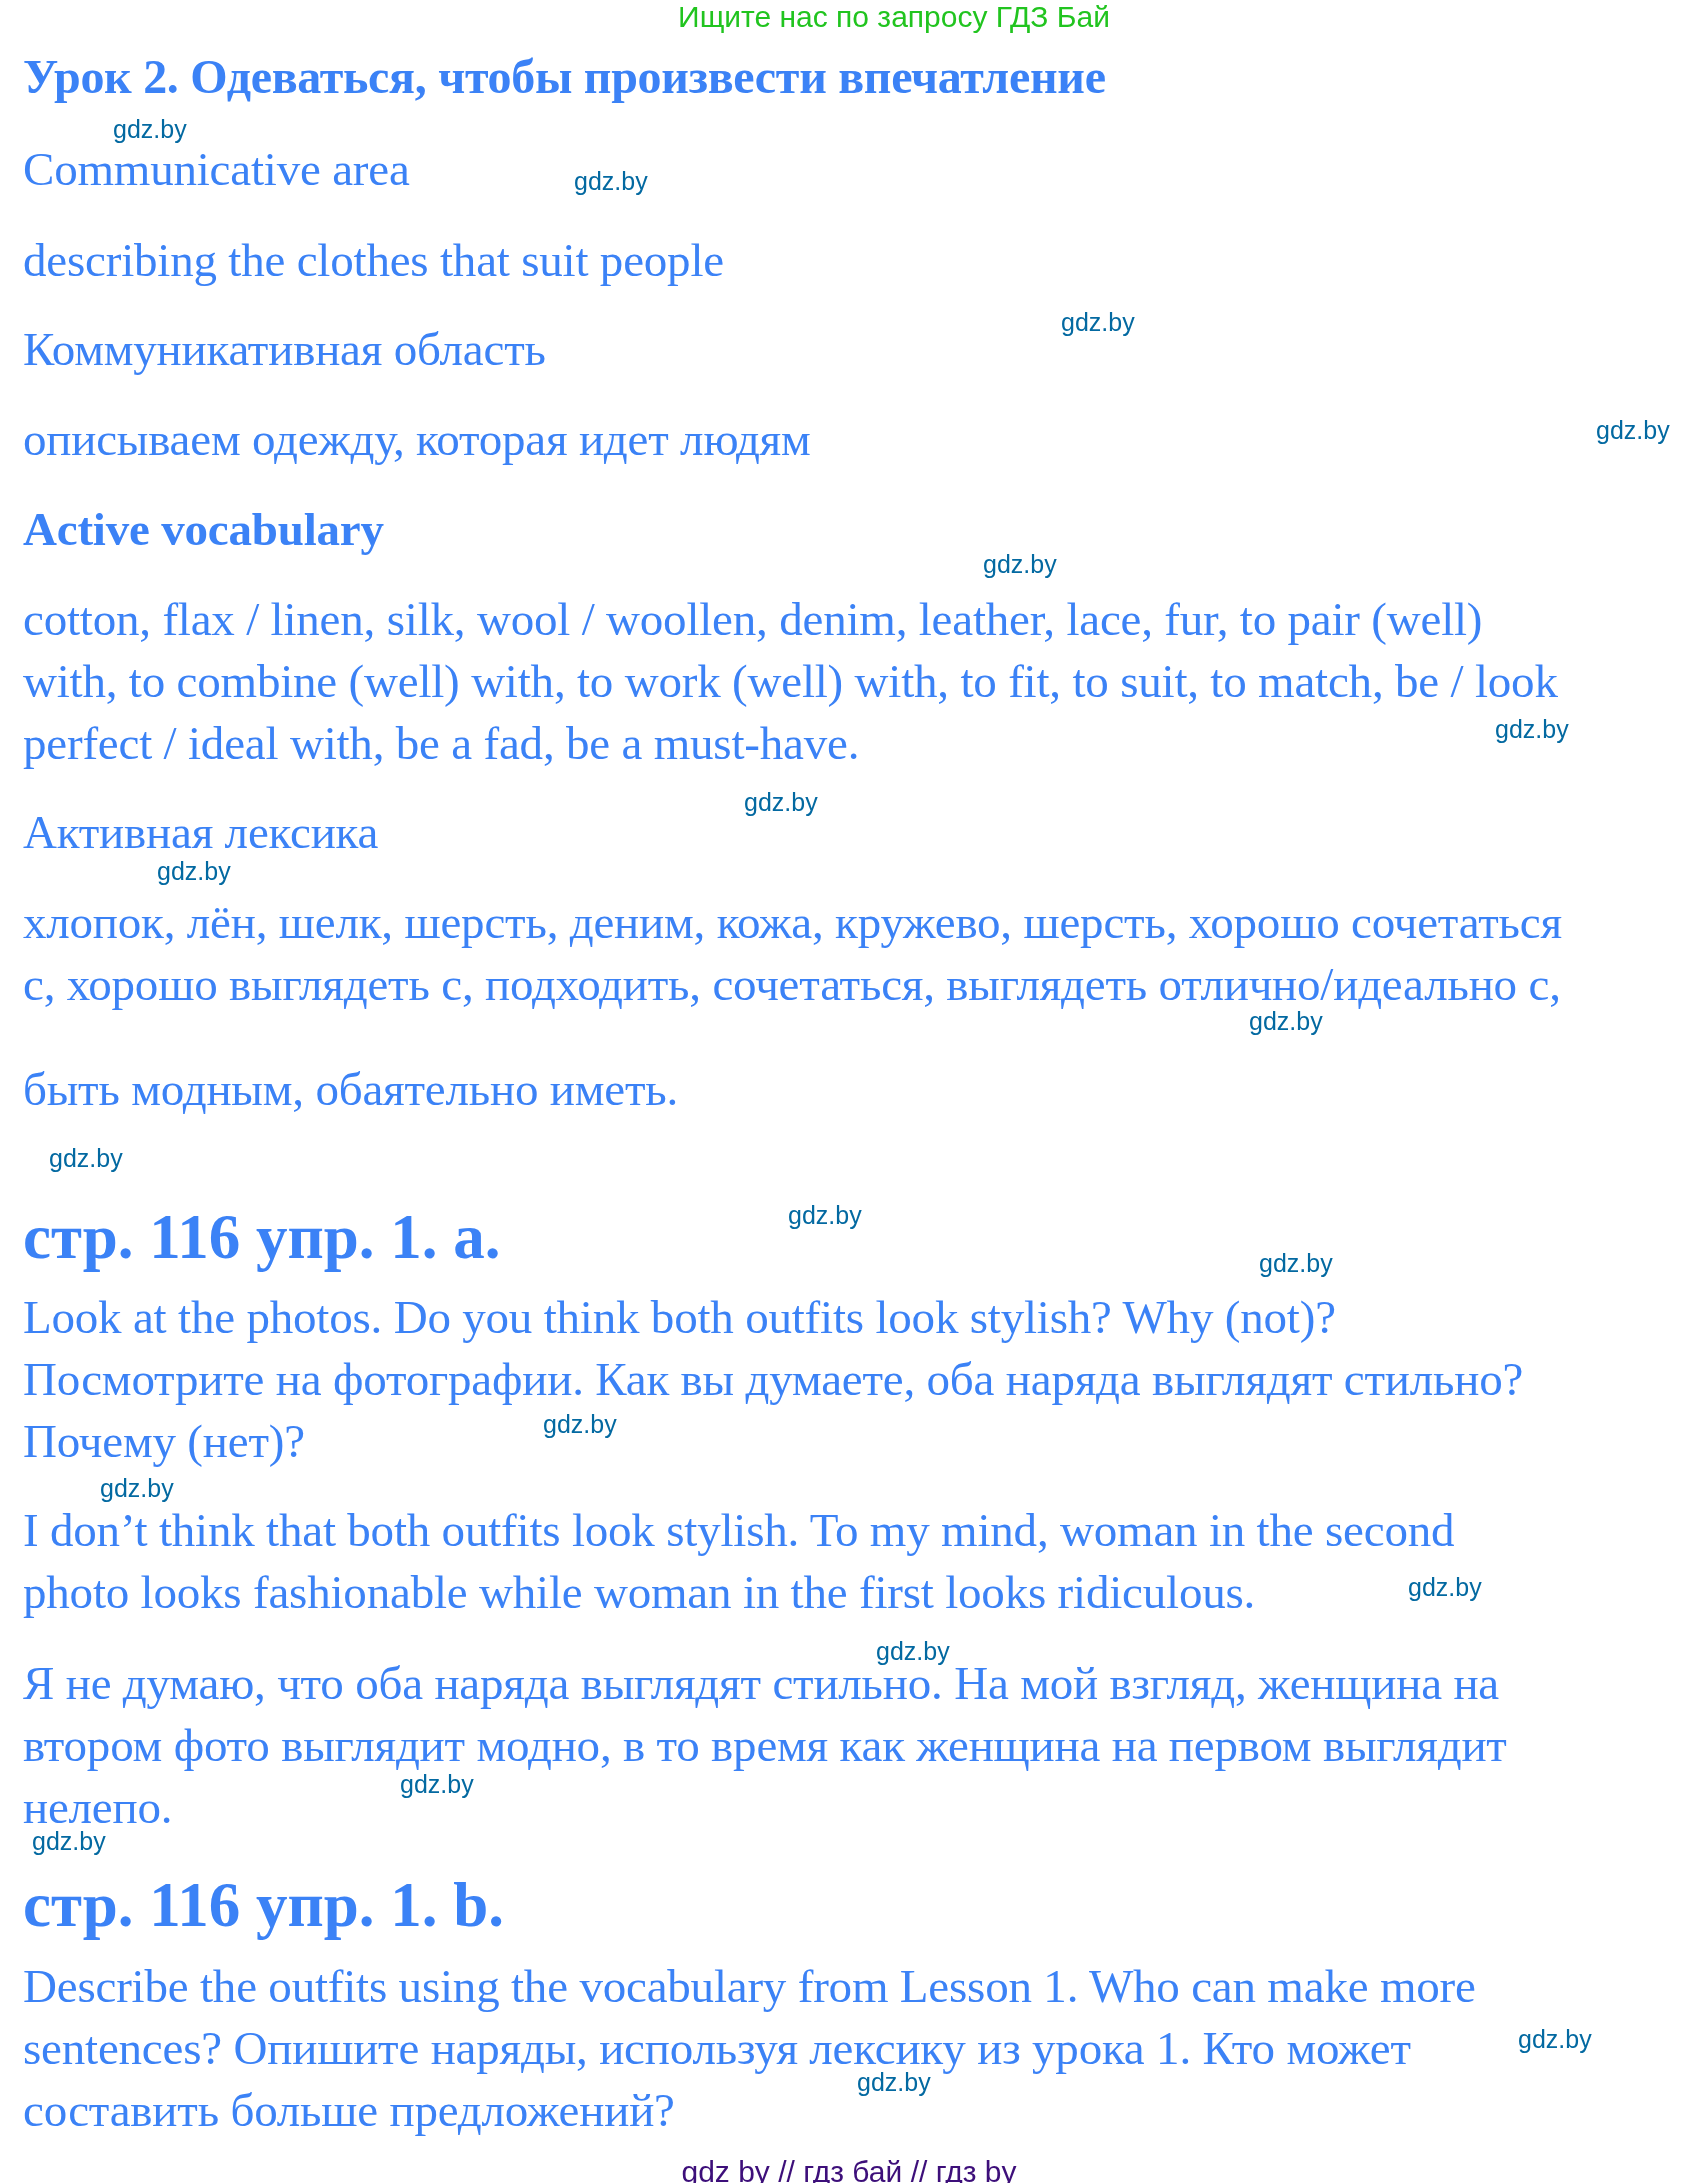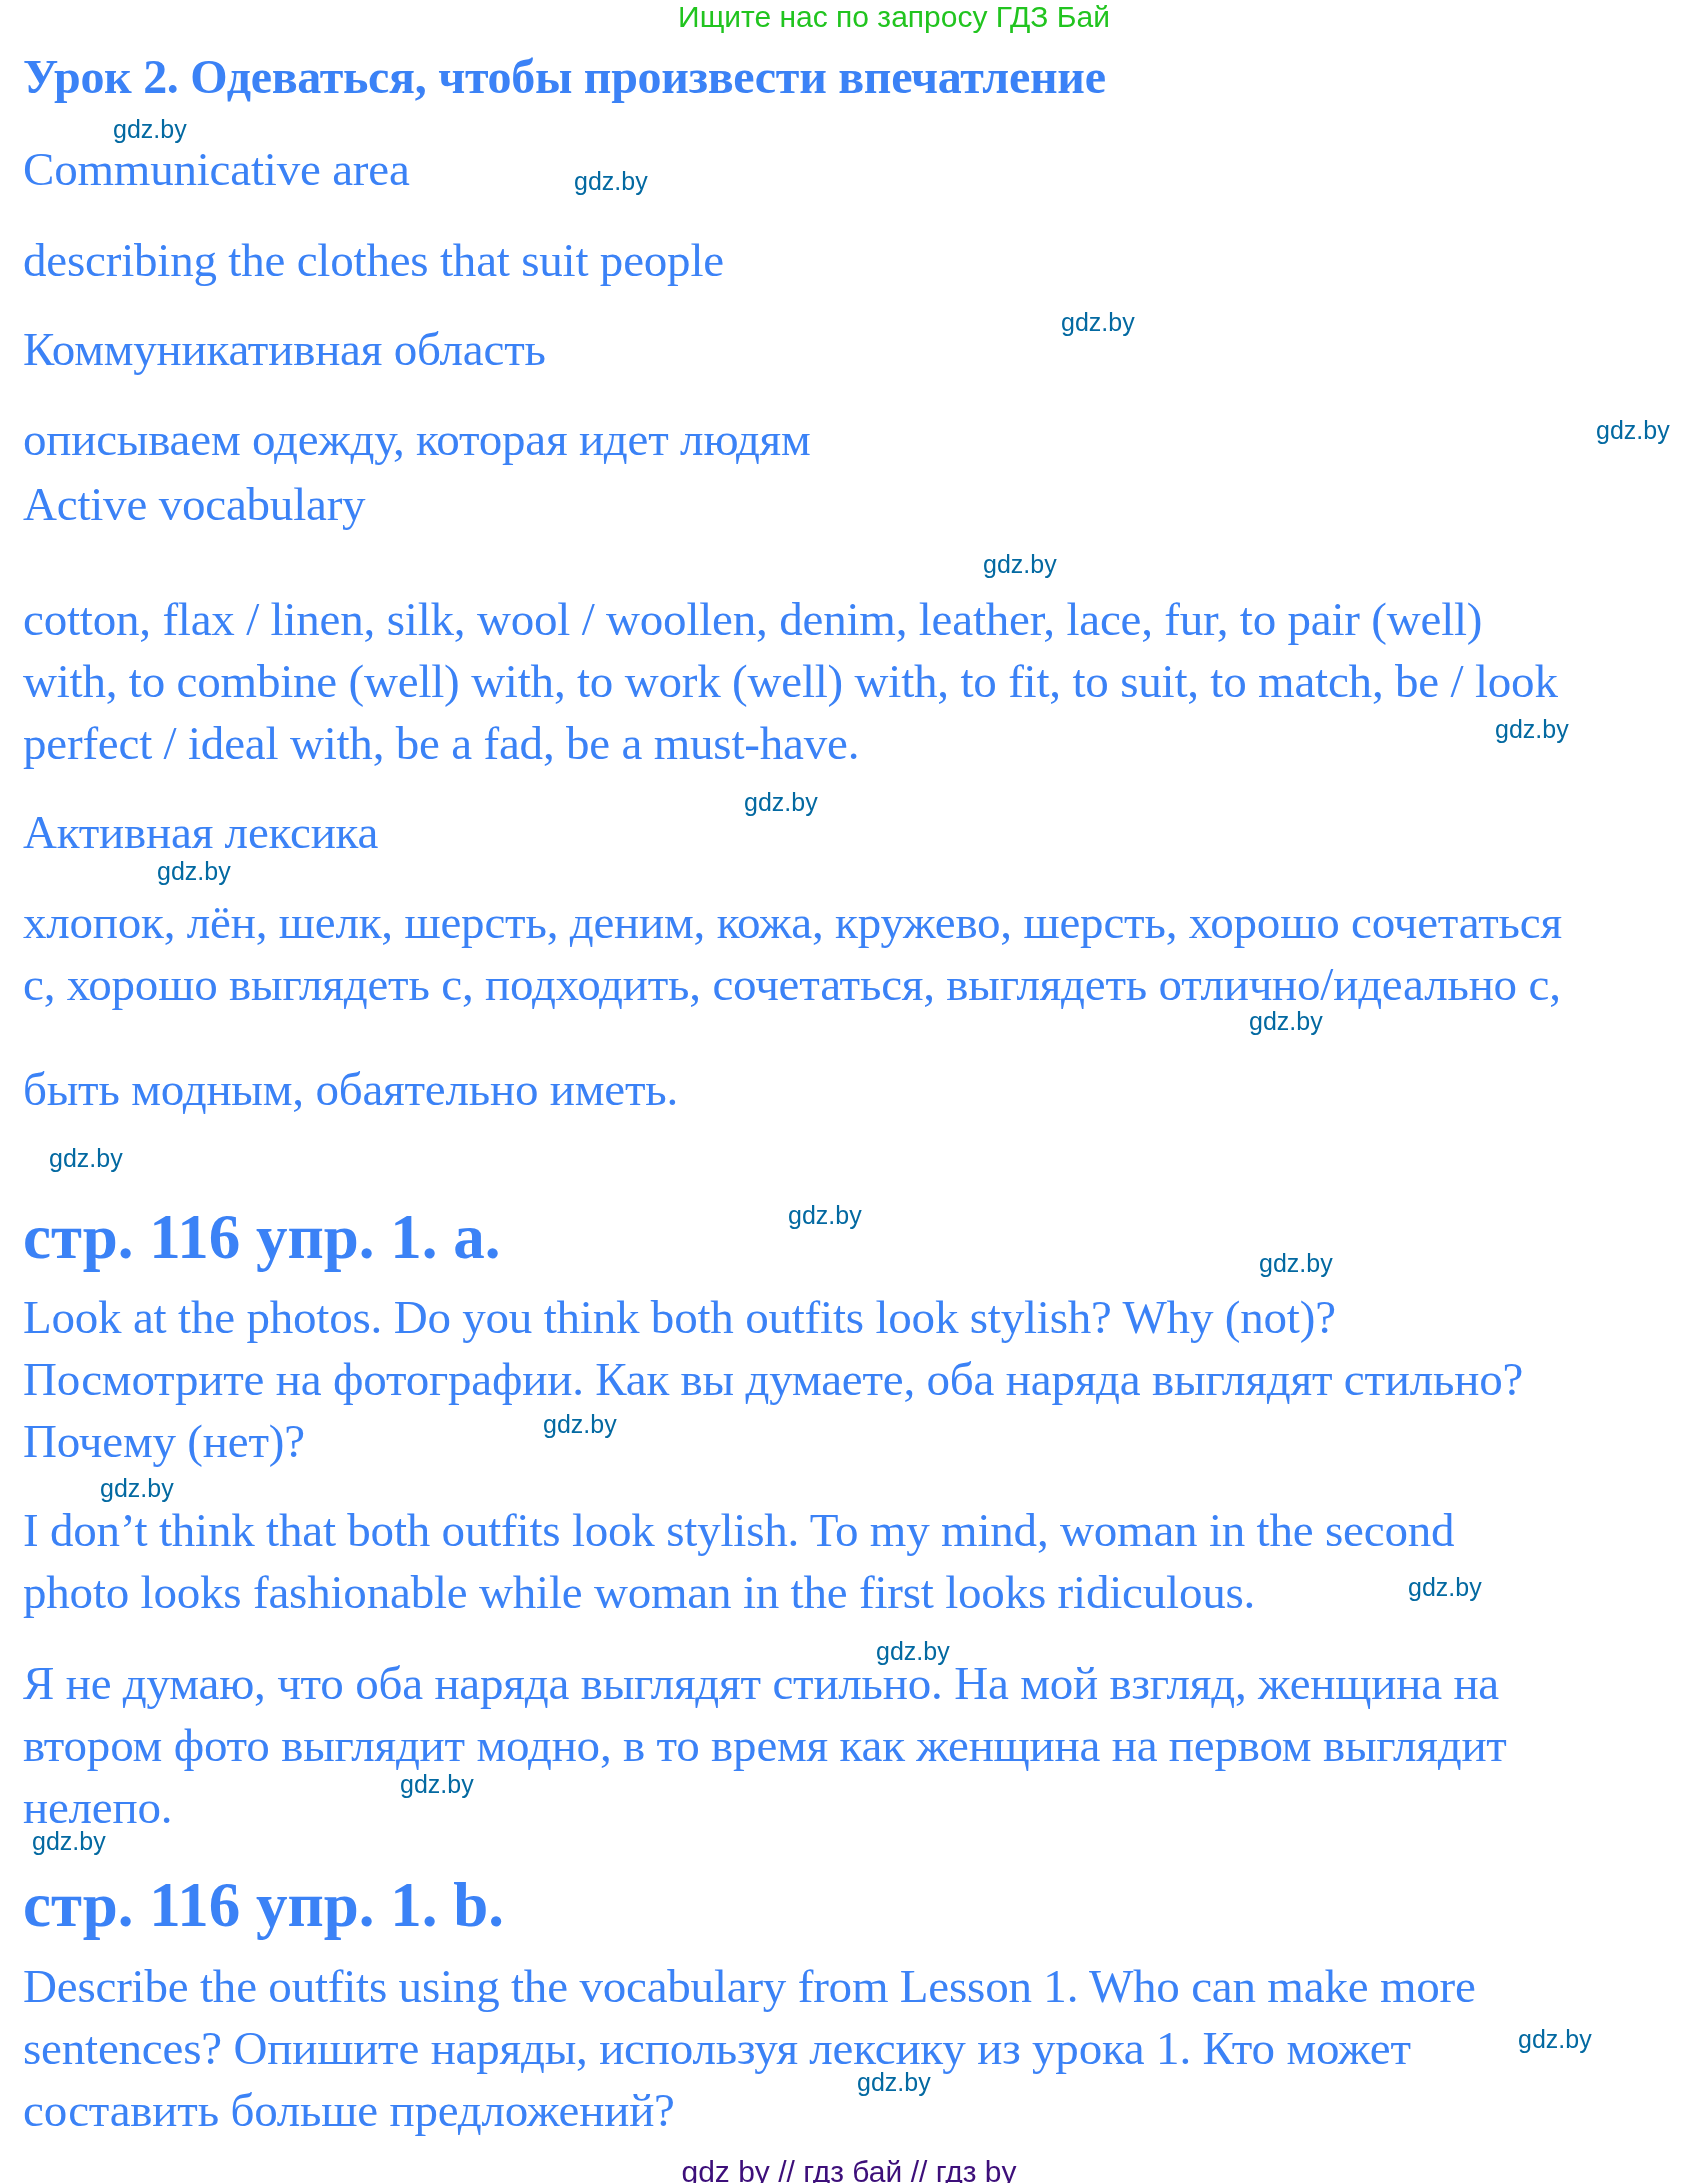--- a/index.html
+++ b/index.html
@@ -27,21 +27,21 @@
 
   <div class="abs top-banner">Ищите нас по запросу ГДЗ Бай</div>
 
   <div class="abs serif title" style="left:23px; top:49px;">Урок 2. Одеваться, чтобы произвести впечатление</div>
 
   <div class="abs serif body" style="left:23px; top:142px;">Communicative area</div>
   <div class="abs serif body" style="left:23px; top:233px;">describing the clothes that suit people</div>
   <div class="abs serif body" style="left:23px; top:322px;">Коммуникативная область</div>
   <div class="abs serif body" style="left:23px; top:412px;">описываем одежду, которая идет людям</div>
 
-  <div class="abs serif body" style="left:23px; top:477px;">Active vocabulary</div>
+  <div class="abs serif body" style="left:23px; top:502px;font-weight:bold;">Active vocabulary</div>
   <div class="abs serif body" style="left:23px; top:592px;">cotton, flax / linen, silk, wool / woollen, denim, leather, lace, fur, to pair (well)</div>
   <div class="abs serif body" style="left:23px; top:654px;">with, to combine (well) with, to work (well) with, to fit, to suit, to match, be / look</div>
   <div class="abs serif body" style="left:23px; top:716px;">perfect / ideal with, be a fad, be a must-have.</div>
 
   <div class="abs serif body" style="left:23px; top:805px;">Активная лексика</div>
   <div class="abs serif body" style="left:23px; top:895px;">хлопок, лён, шелк, шерсть, деним, кожа, кружево, шерсть, хорошо сочетаться</div>
   <div class="abs serif body" style="left:23px; top:957px;">с, хорошо выглядеть с, подходить, сочетаться, выглядеть отлично/идеально с,</div>
   <div class="abs serif body" style="left:23px; top:1018px;margin-top:44px;">быть модным, обаятельно иметь.</div>
 
   <div class="abs serif h-ex" style="left:23px; top:1201px;">стр. 116 упр. 1. a.</div>

